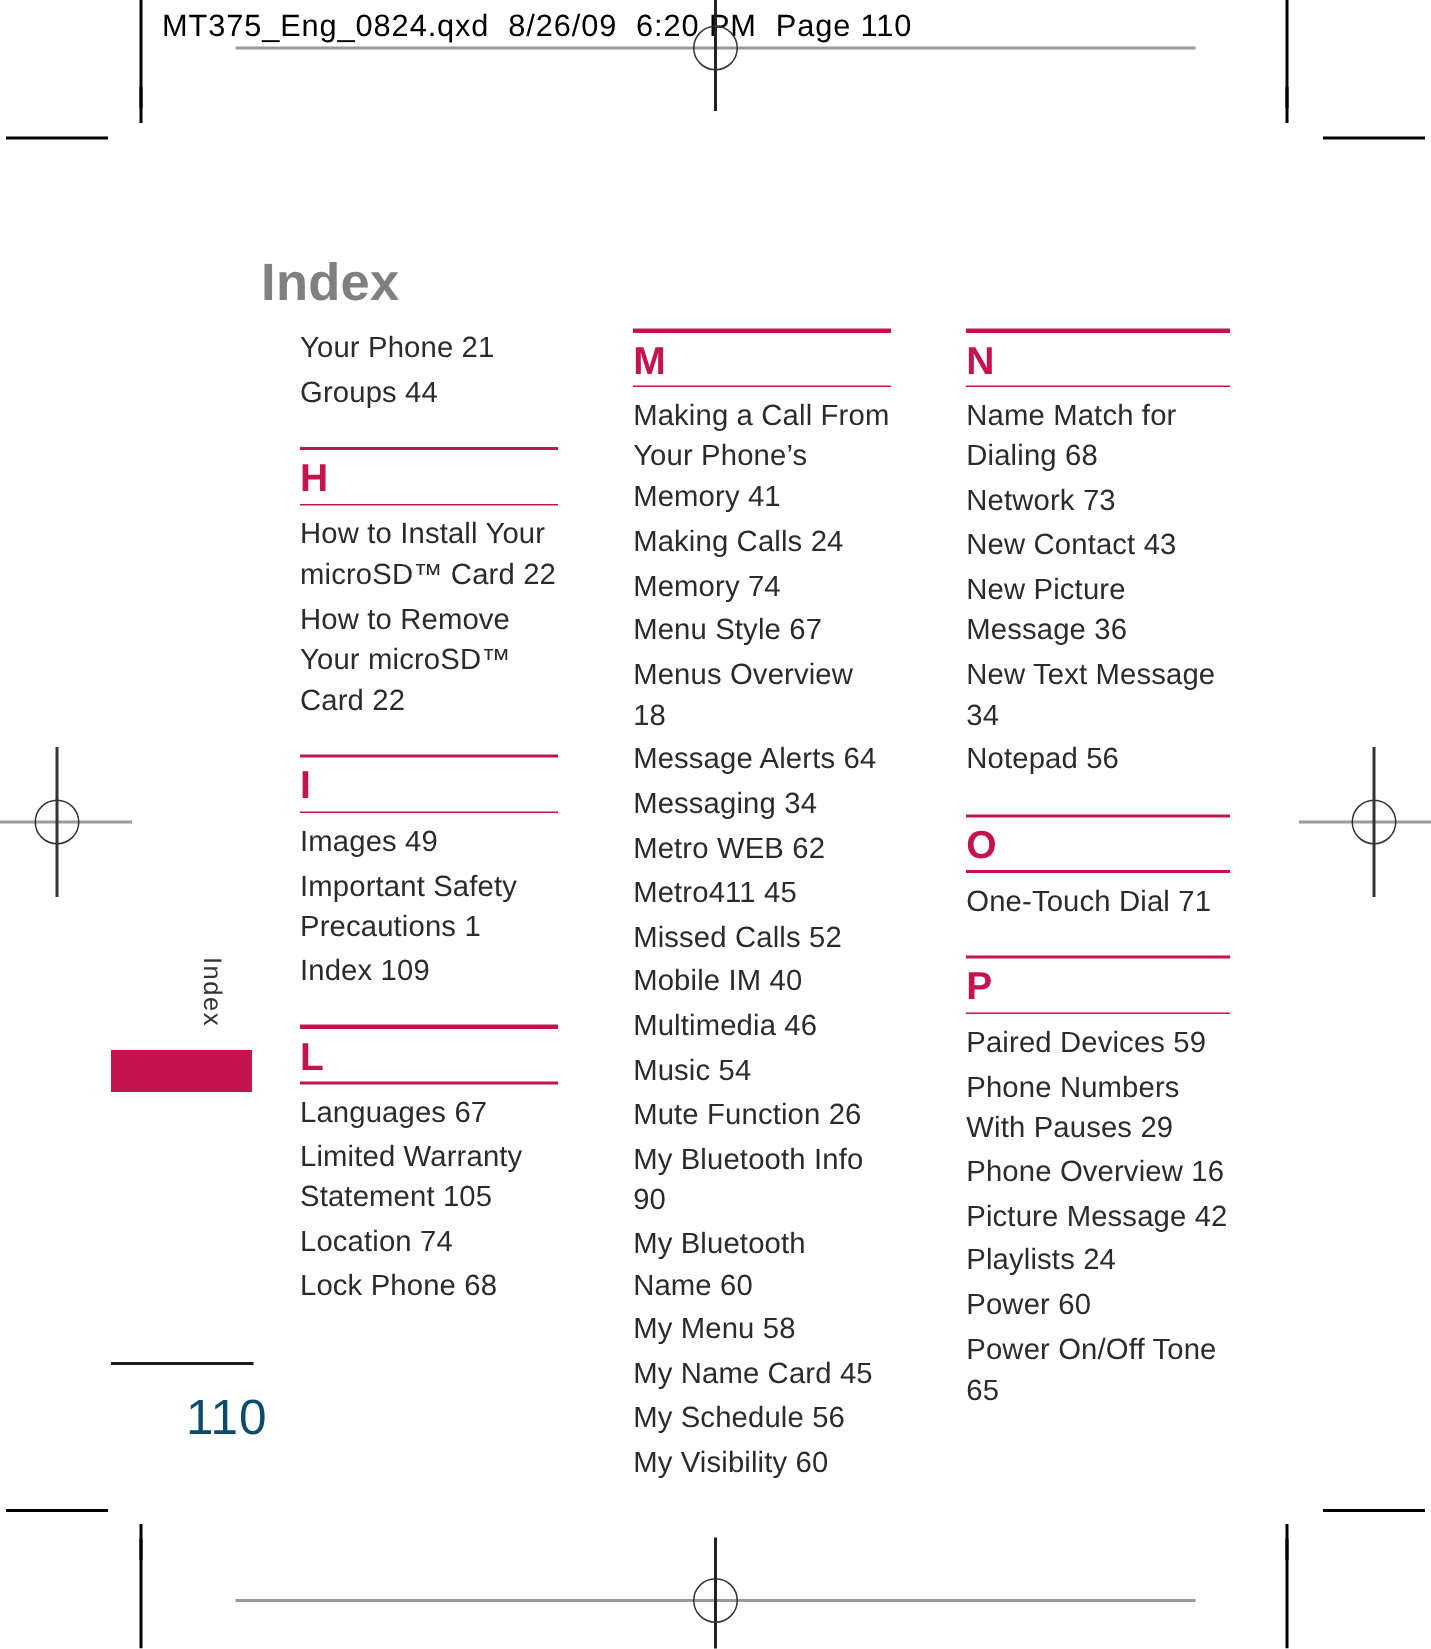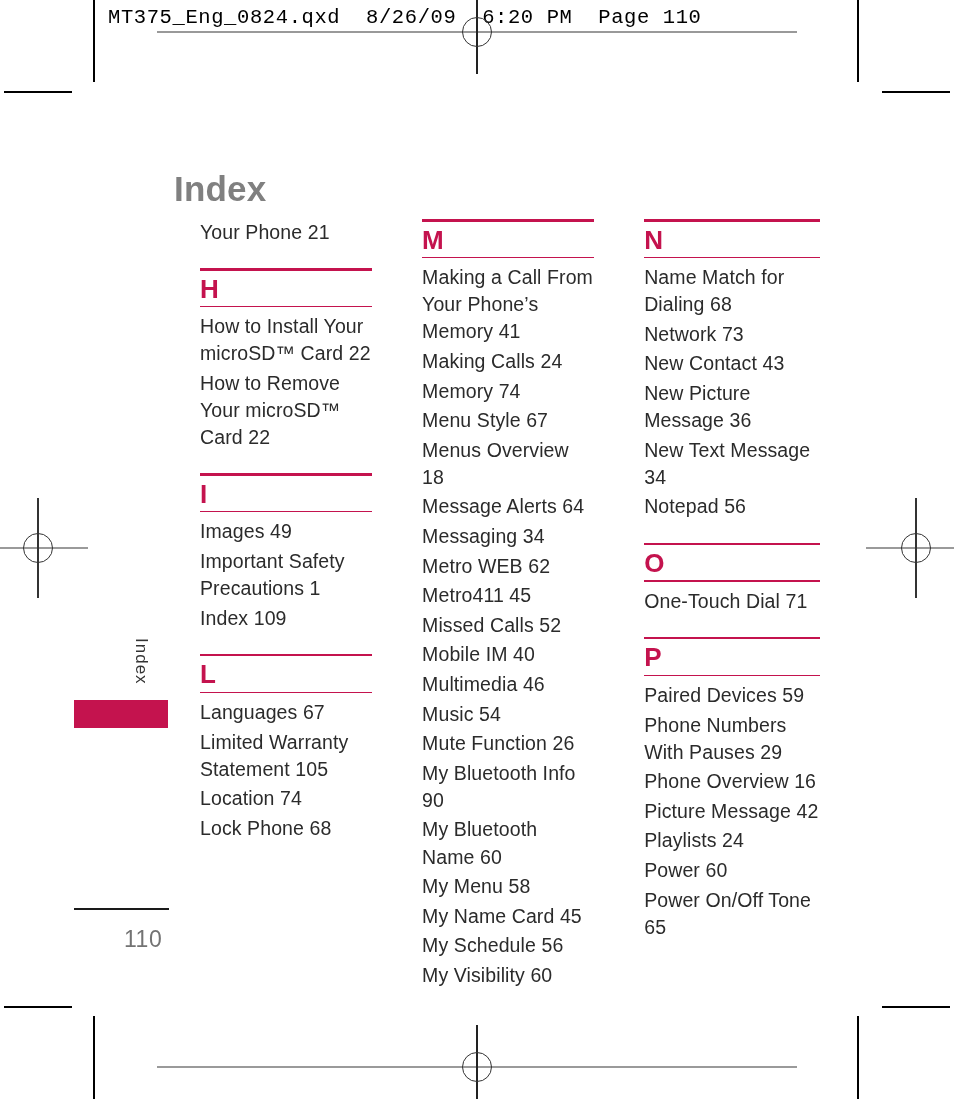--- a/index.html
+++ b/index.html
@@ -13,21 +13,21 @@
     position: relative;
     font-family: "Liberation Sans", sans-serif;
     overflow: hidden;
   }
 
   
   .print-header {
     position: absolute;
     left: 108px;
     top: 6px;
-    font-family: Liberation Mono, monospace;
+    font-family: Liberation Sans, sans-serif;
     font-size: 20.5px;
     letter-spacing: 0.6px;
     color: #000000;
     white-space: pre;
   }
 
   
   .trim-v {
     position: absolute;
     width: 2px;
@@ -172,22 +172,22 @@
     left: 74px;
     top: 908px;
     width: 95px;
     height: 1.6px;
     background: #1a1a1a;
   }
   .page-number {
     position: absolute;
     left: 124px;
     top: 926px;
-    font-size: 23px;
-    color: #737373;
+    font-size: 33px;
+    color: #0c4a6e;
     letter-spacing: 0.5px;
   }
 </style>
 </head>
 <body>
 
 <div class="print-header">MT375_Eng_0824.qxd  8/26/09  6:20 PM  Page 110</div>
 
 <div class="trim-v tl"></div>
 <div class="trim-v tr"></div>
@@ -223,20 +223,21 @@
   <div class="hline"></div>
   <div class="vline"></div>
   <div class="ring"></div>
 </div>
 
 <h1 class="page-title">Index</h1>
 
 <div class="columns" id="columns">
     <div class="col c1">
       <p class="entry">Your Phone 21</p>
+      <p class="entry">Groups 44</p>
       <div class="section gap-before">
         <div class="rule-top"></div>
         <div class="section-letter">H</div>
         <div class="rule-bottom"></div>
         <p class="entry">How to Install Your microSD™ Card 22</p>
         <p class="entry">How to Remove Your microSD™ Card 22</p>
       </div>
       <div class="section gap-before">
         <div class="rule-top"></div>
         <div class="section-letter">I</div>

